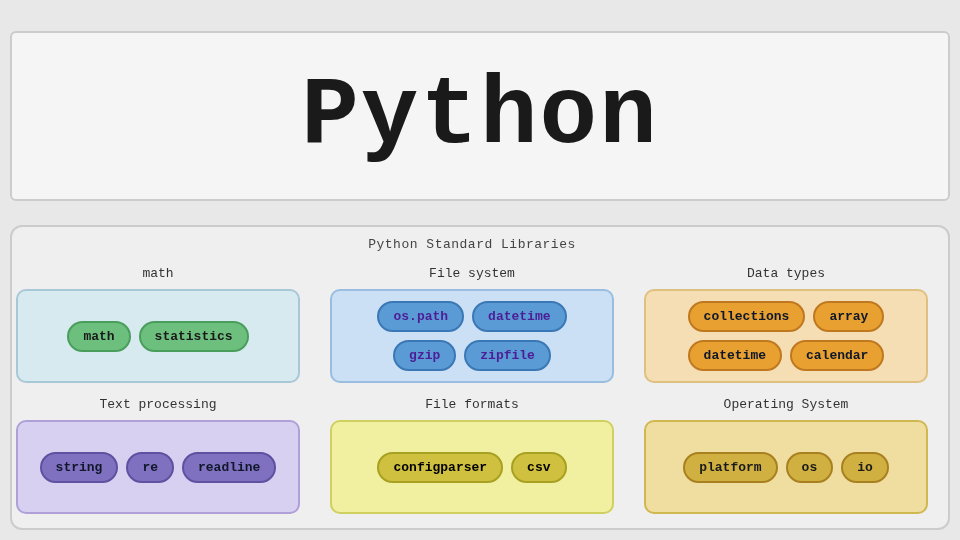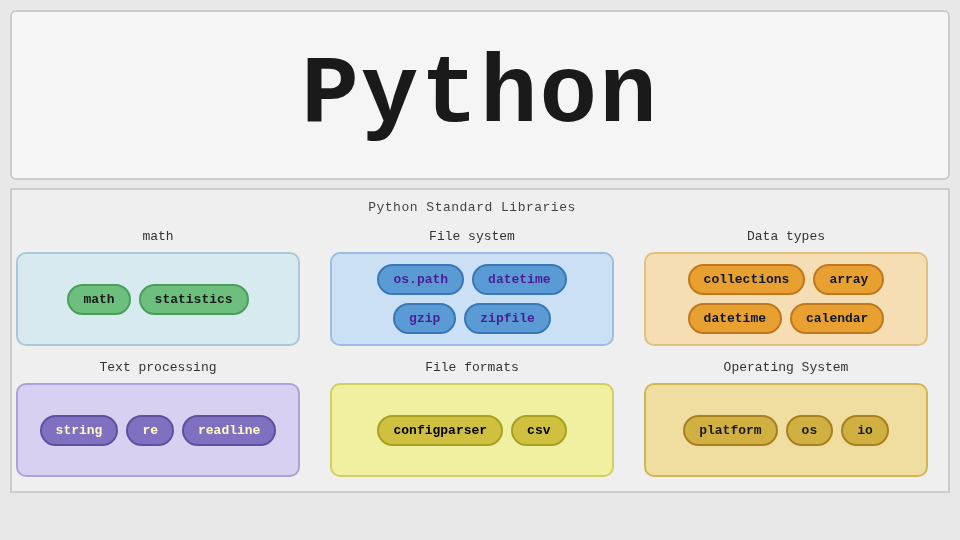--- a/index.html
+++ b/index.html
@@ -12,21 +12,22 @@
       overflow: hidden;
     }
 
     .page-wrapper {
       width: 960px;
       height: 384px;
       display: flex;
       flex-direction: column;
       background: #e8e8e8;
       padding: 10px;
-      gap: 8px;
+      gap: 24px;
+      margin-top: 21px;
     }
 
     
     .title-panel {
       background: #f5f5f5;
       border: 2px solid #ccc;
       border-radius: 6px;
       display: flex;
       align-items: center;
       justify-content: center;
@@ -38,21 +39,21 @@
       font-size: 96px;
       font-weight: 900;
       color: #1a1a1a;
       letter-spacing: 2px;
     }
 
     
     .libraries-panel {
       background: #efefef;
       border: 2px solid #ccc;
-      border-radius: 0;
+      border-radius: 12px;
       flex: 1;
       padding: 10px 20px 14px 4px;
       display: flex;
       flex-direction: column;
       gap: 10px;
     }
 
     .panel-title {
       text-align: center;
       font-size: 13px;
@@ -153,21 +154,21 @@
 
     .chip-datatypes {
       background: #e8a030;
       border-color: #c07820;
       color: #0f172a;
     }
 
     .chip-textprocessing {
       background: #8070c0;
       border-color: #6050a0;
-      color: #fef9c3;
+      color: #0f172a;
     }
 
     .chip-fileformats {
       background: #d0c040;
       border-color: #a8a020;
       color: #000000;
     }
 
     .chip-os {
       background: #d0b040;

